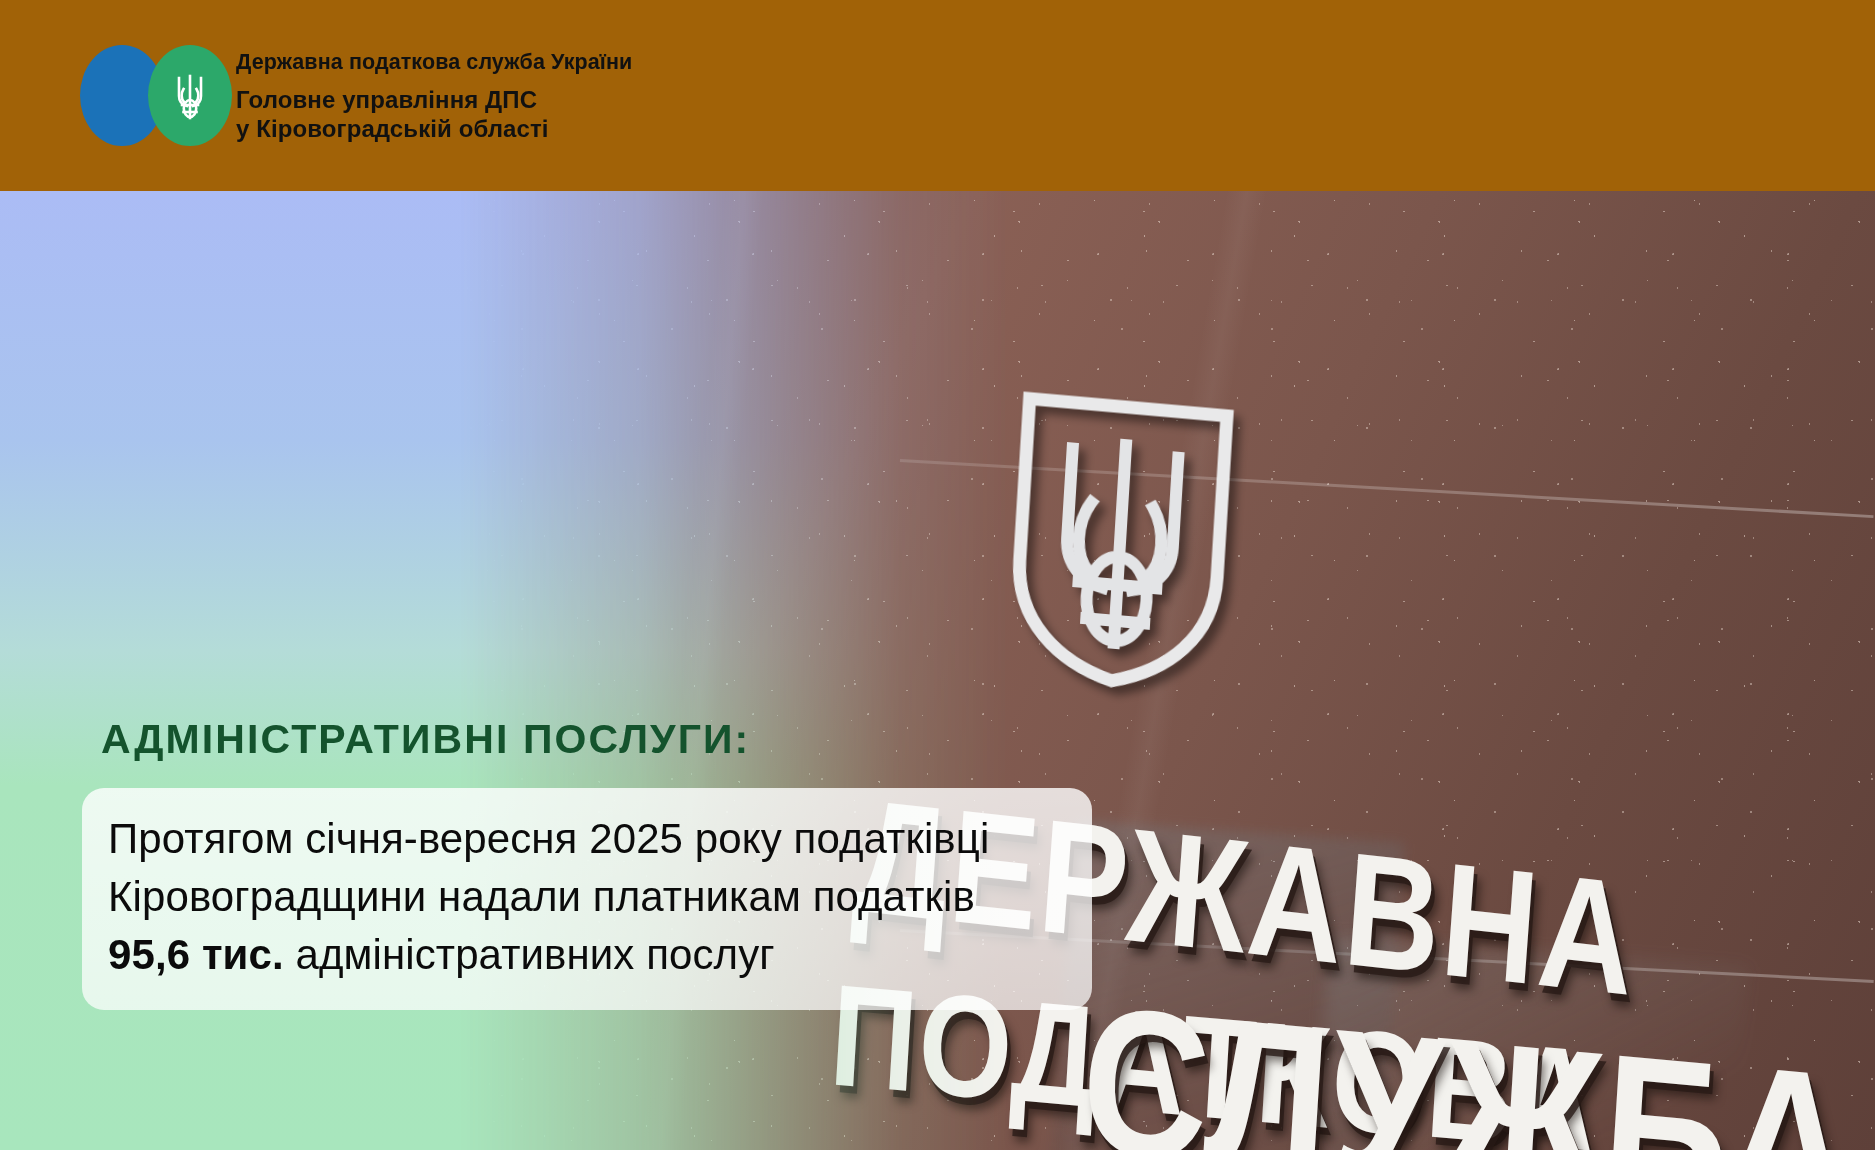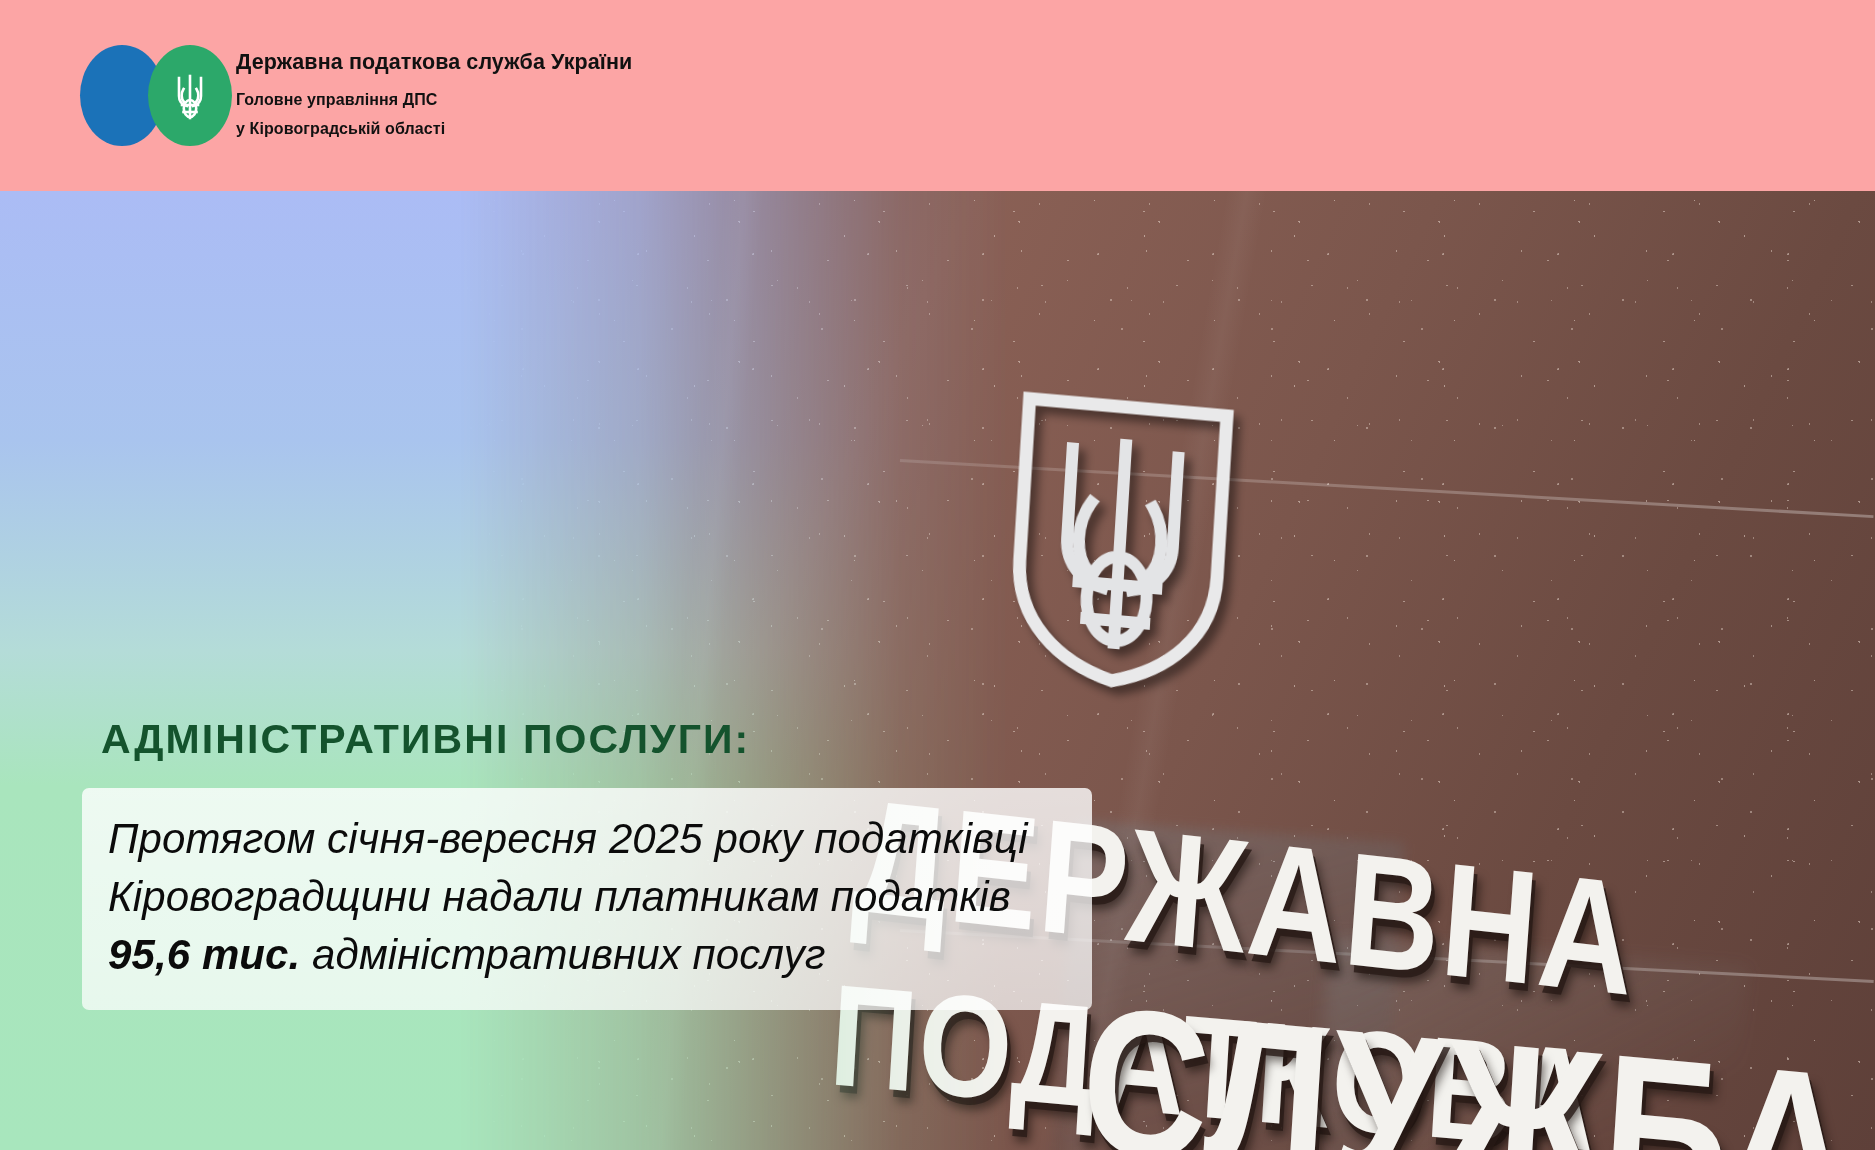--- a/index.html
+++ b/index.html
@@ -7,42 +7,42 @@
   body {
     font-family:"Liberation Sans", sans-serif;
     background:#ffffff;
   }
 
   #page { position:relative; width:1875px; height:1150px; overflow:hidden; background:#fff; }
 
   
   #header {
     position:absolute; left:0; top:0; width:1875px; height:191px;
-    background:#fca5a5;
+    background:#a16207;
     display:flex; align-items:center;
   }
   #logo-block { display:flex; align-items:center; margin-left:80px; }
   .logo-marks { position:relative; width:140px; height:105px; flex:0 0 auto; }
   .mark-blue {
     position:absolute; left:0; top:2px; width:84px; height:101px;
     border-radius:50%; background:#1b72b8;
   }
   .mark-green {
     position:absolute; left:68px; top:2px; width:84px; height:101px;
     border-radius:50%; background:#2ca86a;
     display:flex; align-items:center; justify-content:center;
   }
   .mark-green svg { display:block; }
   #header-texts { margin-left:16px; }
   .hdr-line1 {
     font-size:21.5px; font-weight:bold; color:#111; letter-spacing:0.1px;
     line-height:29px; white-space:nowrap;
   }
   .hdr-line2, .hdr-line3 {
-    font-size:16px; font-weight:bold; color:#111; letter-spacing:0.1px;
+    font-size:24px; font-weight:bold; color:#111; letter-spacing:0.1px;
     line-height:29px; white-space:nowrap;
   }
   .hdr-line2 { margin-top:8px; }
 
   
   #hero {
     position:absolute; left:0; top:191px; width:1875px; height:959px;
     overflow:hidden;
   }
 
@@ -148,23 +148,22 @@
 
   
   #headline {
     position:absolute; left:101px; top:525px;
     font-size:41px; font-weight:bold; color:#14532d;
     letter-spacing:2.1px; white-space:nowrap;
   }
   #text-card {
     position:absolute; left:82px; top:597px; width:1010px;
     padding:22px 30px 26px 26px;
-    border-radius:7px;
+    border-radius:22px;
     background:linear-gradient(to bottom, rgba(255,255,255,.80), rgba(255,255,255,.72));
-    font-style:italic;
   }
   #body-text {
     font-size:42px; line-height:58px; color:#0b0b0b; letter-spacing:0.1px;
   }
   #body-text b { font-weight:bold; }
 </style>
 </head>
 <body>
 
 <div id="page">

